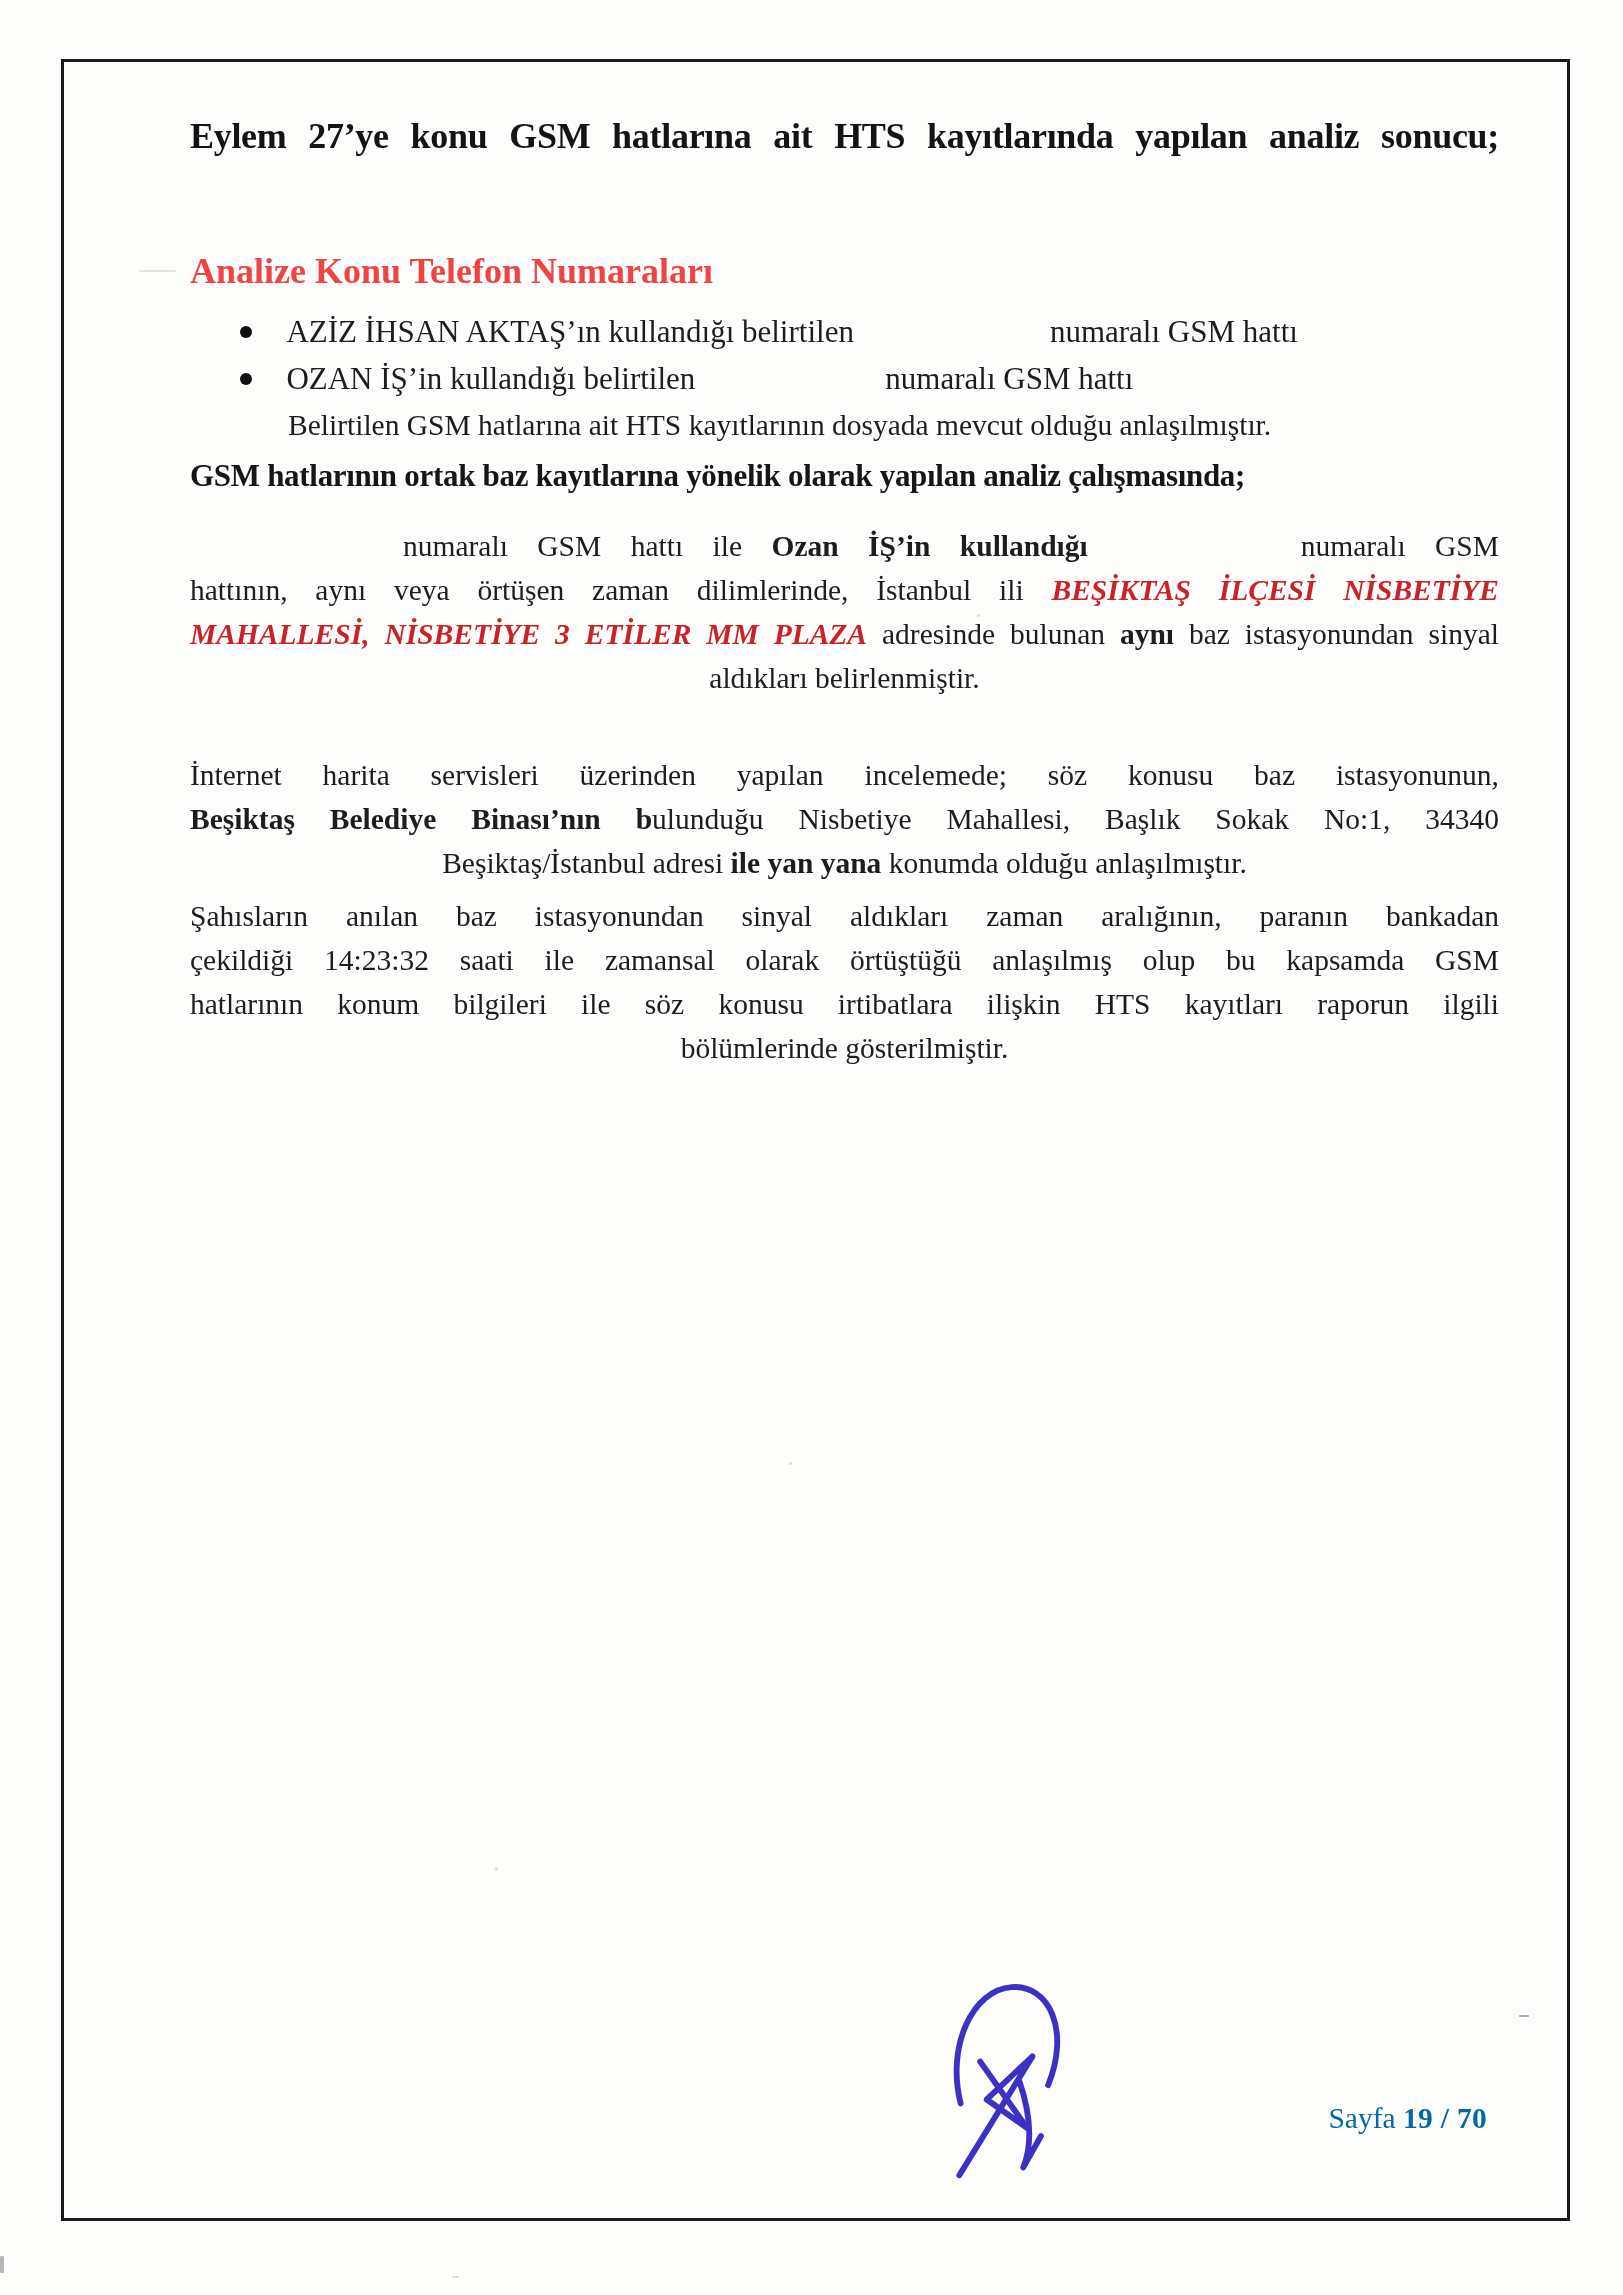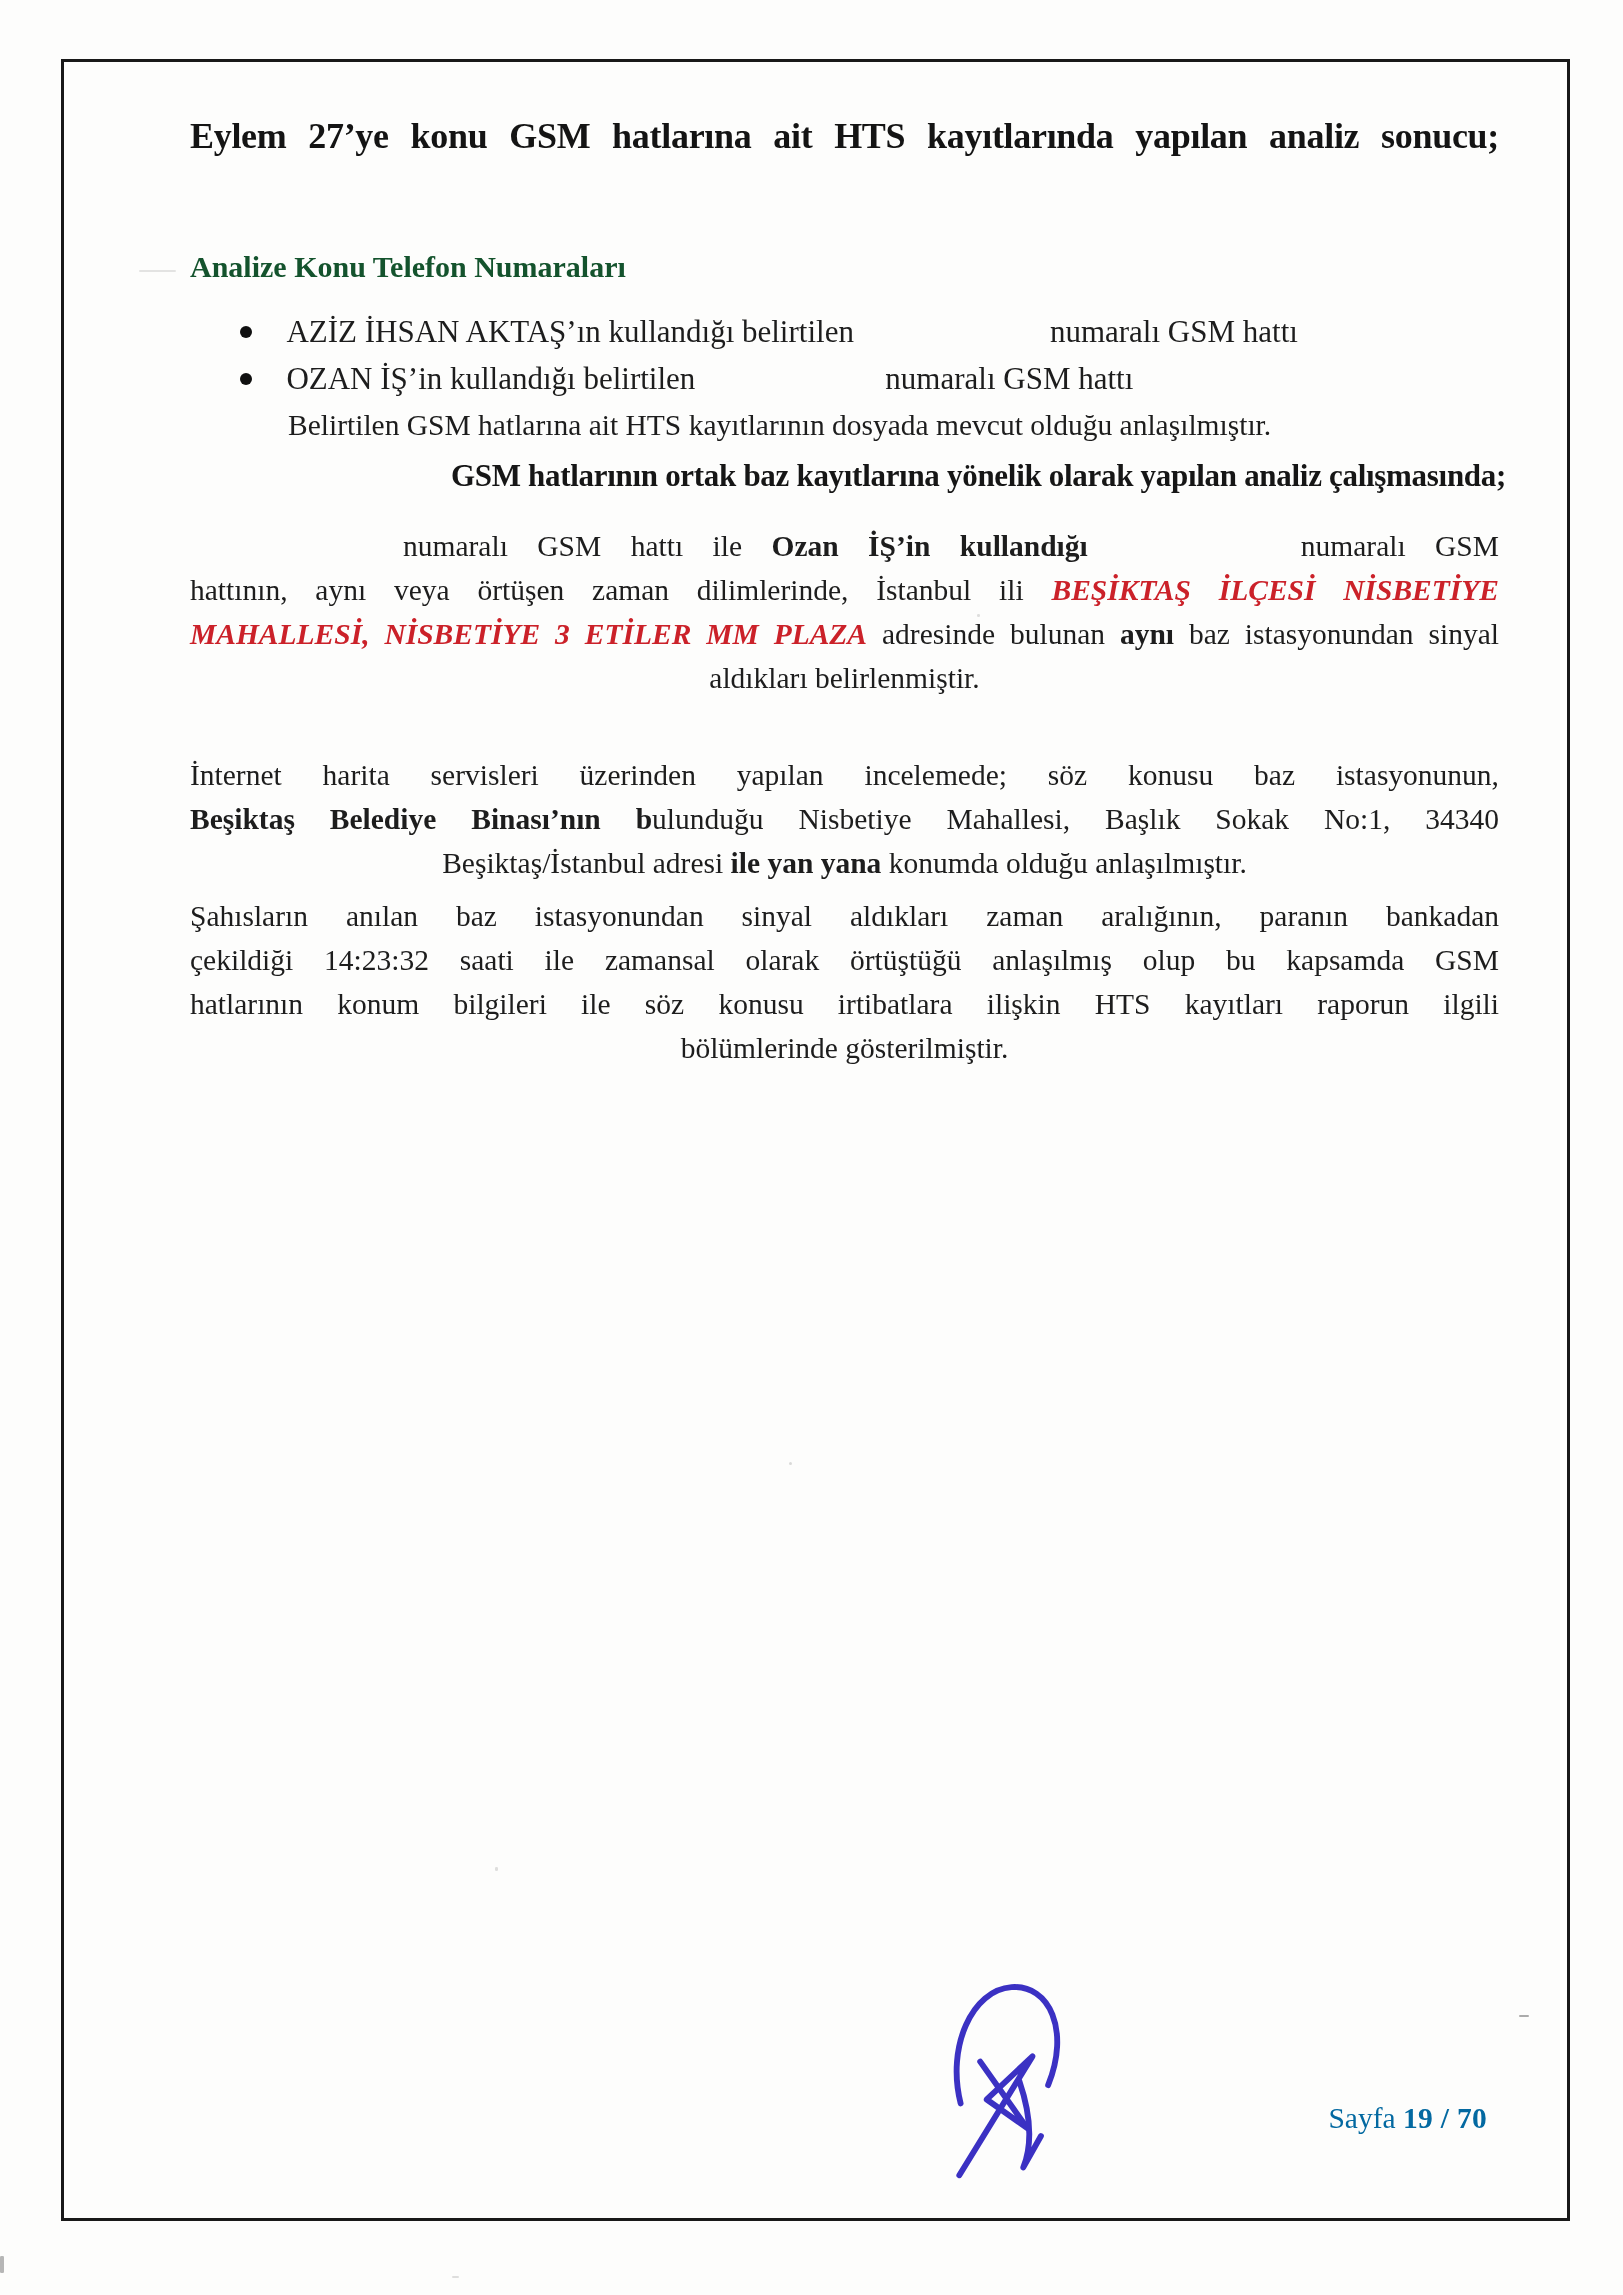--- a/index.html
+++ b/index.html
@@ -23,27 +23,26 @@
   }
   .abs{position:absolute;}
   .title{
     left:190px;top:115px;width:1309px;
     font-size:36px;font-weight:bold;letter-spacing:-0.3px;
     text-align:justify;text-align-last:justify;
     color:#141414;
   }
   .h-sub{
     left:190px;top:250px;width:1309px;
-    font-size:30px;font-weight:bold;color:#14532d;
+    font-size:36px;font-weight:bold;color:#ef4444;
   }
   .h-analysis{
     left:190px;top:458px;width:1316px;
     font-size:31px;font-weight:bold;color:#161616;
     letter-spacing:-0.3px;
-    text-align:right;
   }
   .bullet-row{
     left:240px;width:1266px;
     display:flex;align-items:flex-start;
     font-size:31px;line-height:44px;
   }
   .bullet-dot{
     flex:0 0 auto;
     width:12.4px;height:12.4px;border-radius:50%;
     background:#101010;margin:15.7px 34px 0 0;

